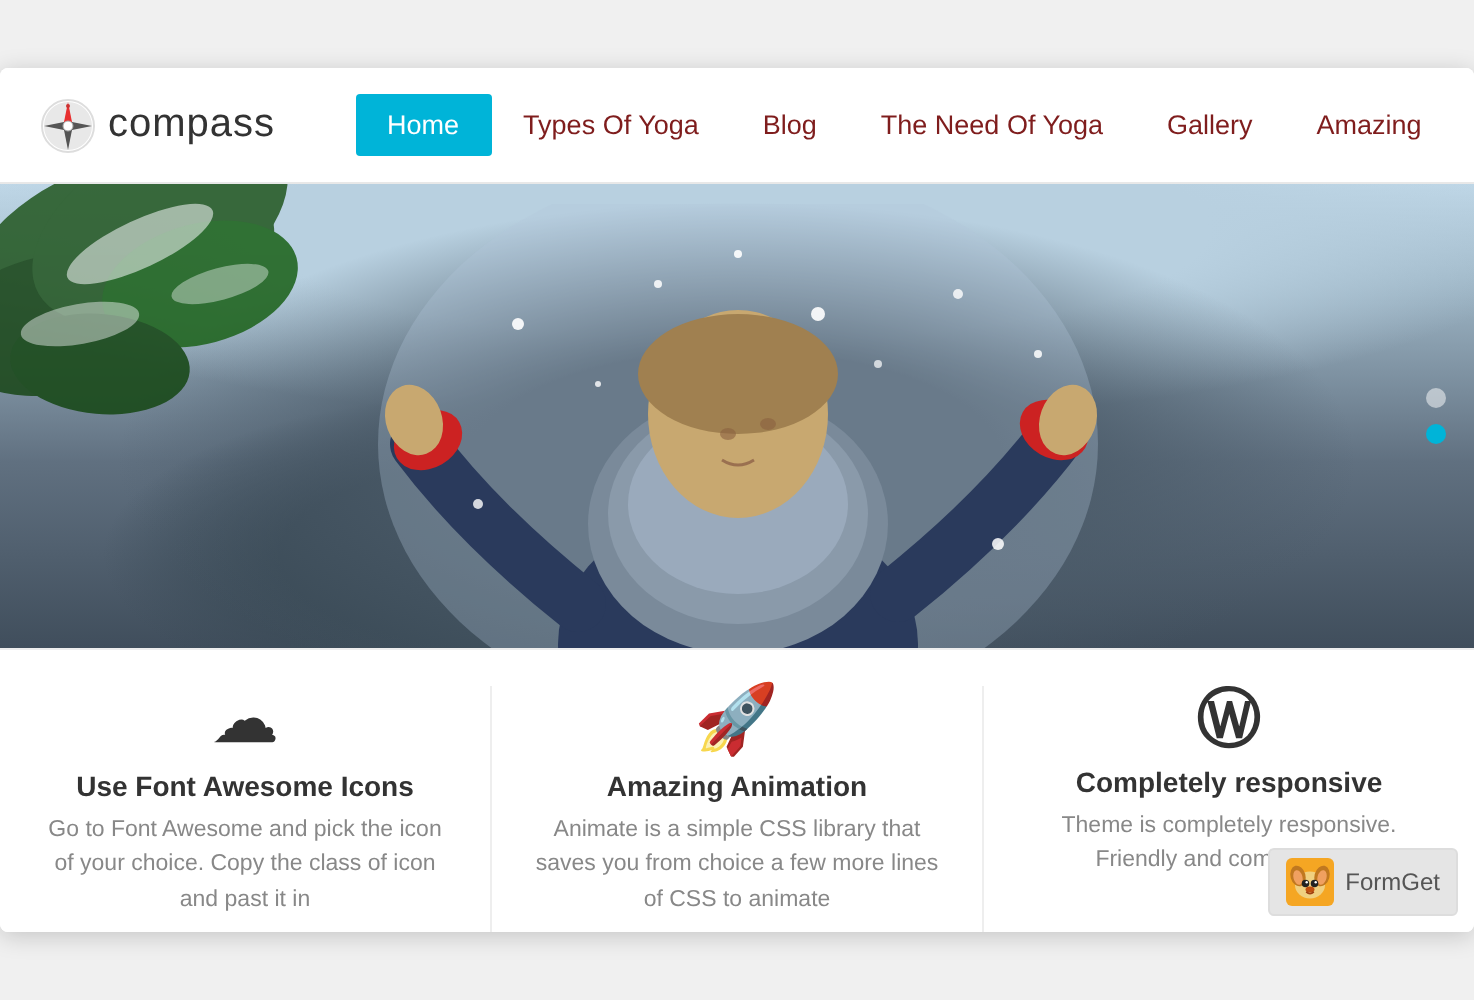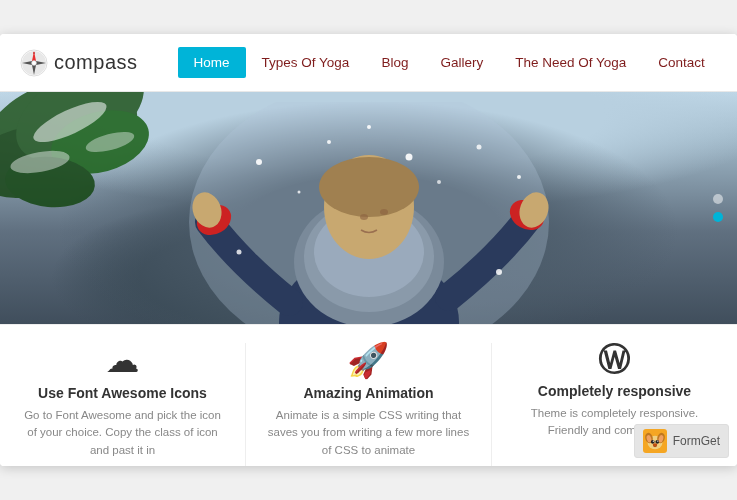--- a/index.html
+++ b/index.html
@@ -203,23 +203,23 @@
 
         <circle cx="14" cy="4" r="1" fill="#c33"></circle>
       </svg>
       <span class="logo-text">compass</span>
     </div>
 
     <div class="nav-links">
       <a class="nav-item active">Home</a>
       <a class="nav-item">Types Of Yoga</a>
       <a class="nav-item">Blog</a>
+      <a class="nav-item">The Need Of Yoga</a>
       <a class="nav-item">Gallery</a>
-      <a class="nav-item">The Need Of Yoga</a>
-      <a class="nav-item">Contact</a>
+      <a class="nav-item">Amazing</a>
     </div>
   </nav>
 
   <div class="hero">
     <div class="hero-image">
       <div class="hero-bg"></div>
 
       <svg style="position:absolute;top:0;left:0;width:220px;height:180px;opacity:0.9" viewBox="0 0 220 180">
         <ellipse cx="60" cy="40" rx="80" ry="50" fill="#2a5c2a" transform="rotate(-20,60,40)"></ellipse>
         <ellipse cx="30" cy="70" rx="60" ry="35" fill="#1e4a1e" transform="rotate(-10,30,70)"></ellipse>
@@ -286,21 +286,21 @@
 
     <div class="feature-item">
       <div class="feature-icon">☁</div>
       <div class="feature-title">Use Font Awesome Icons</div>
       <div class="feature-desc">Go to Font Awesome and pick the icon of your choice. Copy the class of icon and past it in</div>
     </div>
 
     <div class="feature-item">
       <div class="feature-icon">🚀</div>
       <div class="feature-title">Amazing Animation</div>
-      <div class="feature-desc">Animate is a simple CSS writing that saves you from writing a few more lines of CSS to animate</div>
+      <div class="feature-desc">Animate is a simple CSS library that saves you from choice a few more lines of CSS to animate</div>
     </div>
 
     <div class="feature-item">
       <div class="feature-icon" style="font-size:32px;font-weight:bold;font-family:Georgia,serif;">Ⓦ</div>
       <div class="feature-title">Completely responsive</div>
       <div class="feature-desc">Theme is completely responsive. Friendly and compatible w</div>
     </div>
   </div>
 
   <div class="formget-badge">

